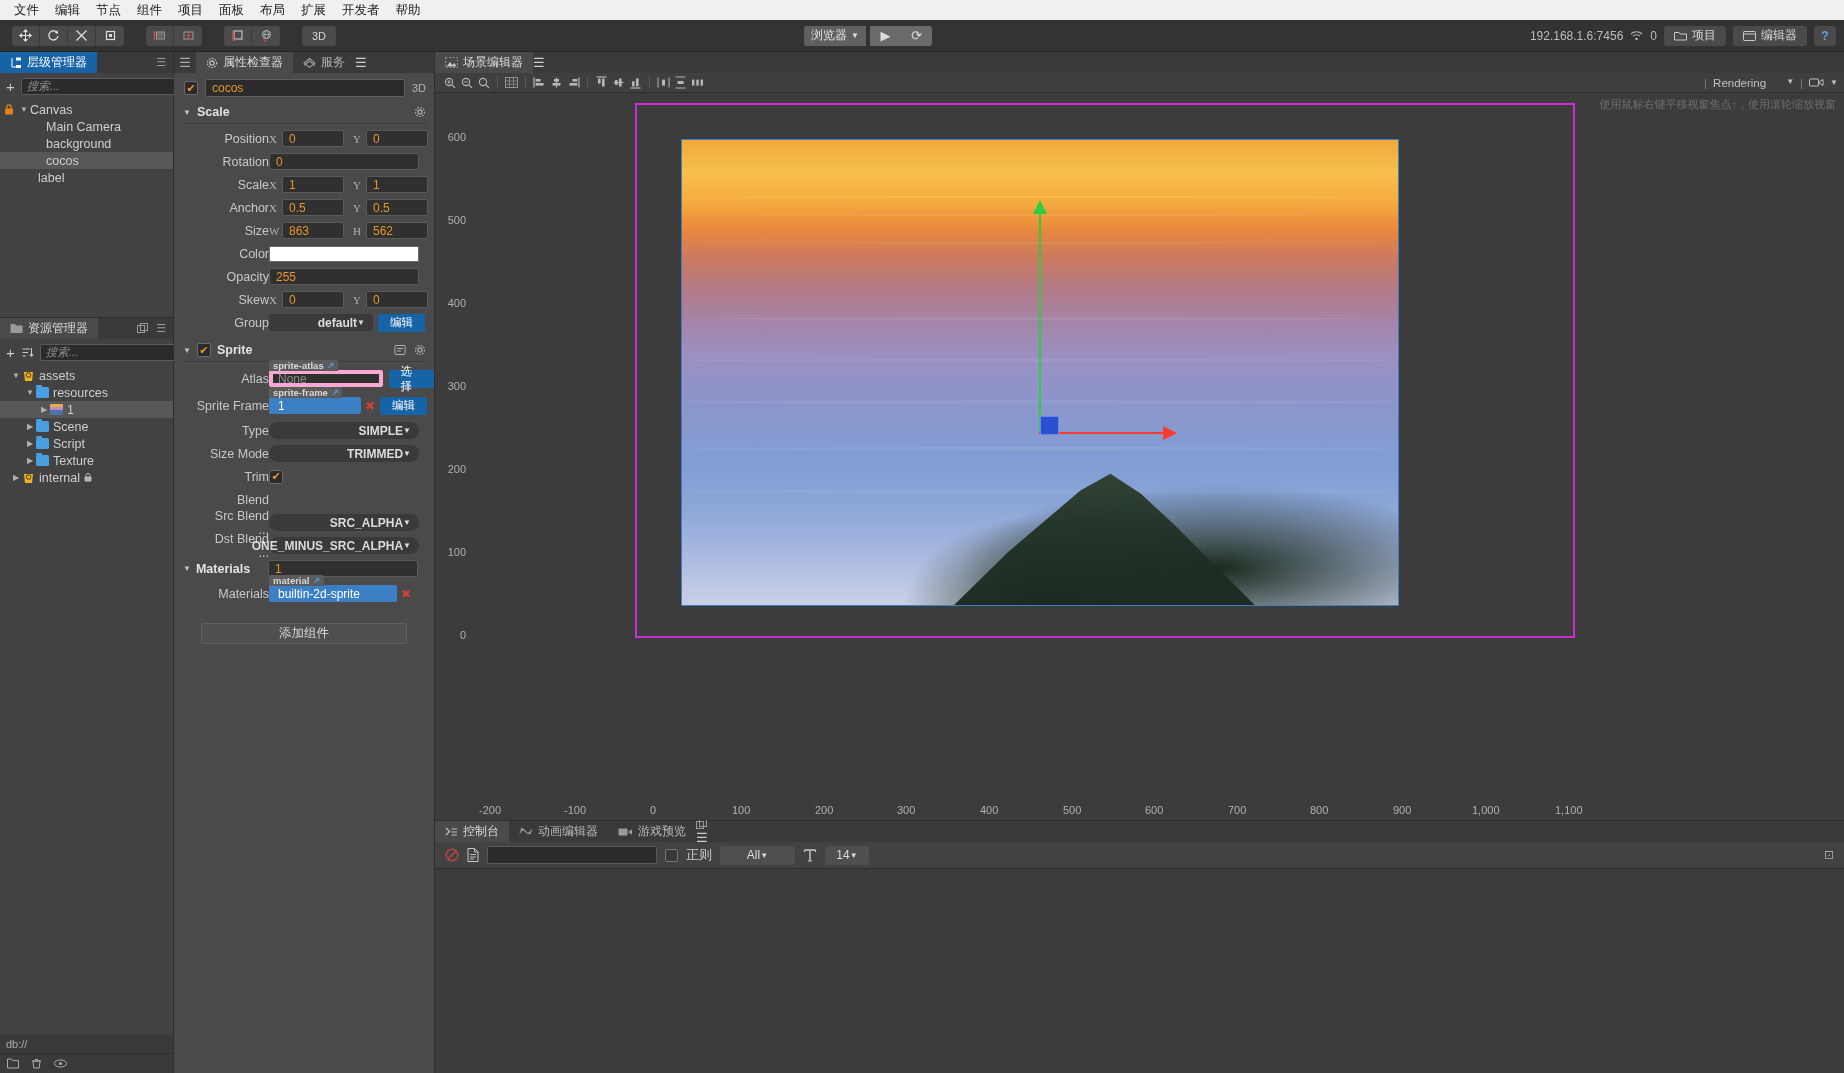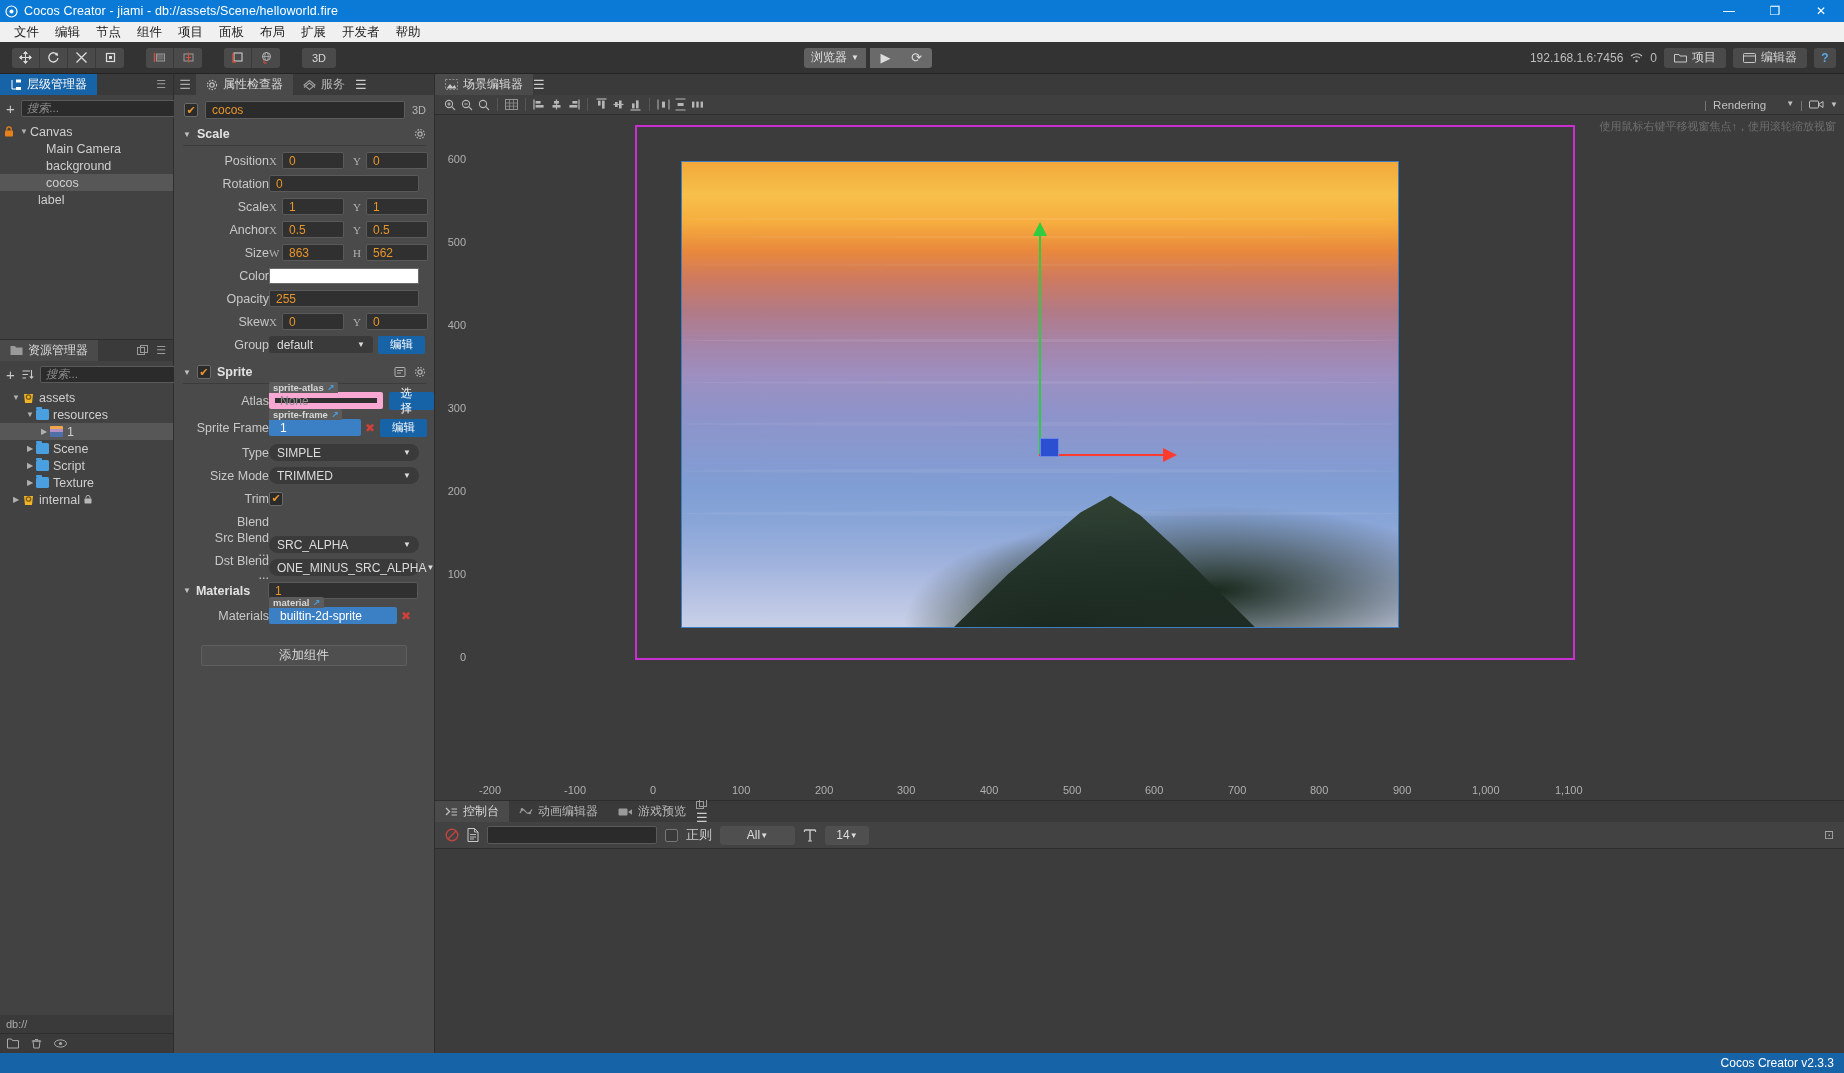--- a/index.html
+++ b/index.html
@@ -122,37 +122,37 @@
   .axis { width:13px; color:#b2b2b2; font-size:11px; font-family:"Liberation Serif",serif;}
   .nfield {
     background:#303030; border:1px solid #5a5a5a; border-radius:2px; height:17px;
     color:#e8962a; font-size:12px; padding:0 6px; display:flex; align-items:center;
   }
   .nfield.w62 { width:62px; }
   .nfield.w150 { width:150px; }
   .colorfield { width:150px; height:16px; background:#ffffff; border:1px solid #6a6a6a; }
   .selbox {
     width:150px; height:17px; background:#3a3a3a; border-radius:9px; color:#dcdcdc;
-    font-size:12px; padding:0 8px; display:flex; align-items:center; justify-content:space-between; cursor:pointer;
+    font-size:12px; padding:0 8px; display:flex; align-items:center; justify-content:flex-end; cursor:pointer;font-weight:bold;
   }
   .selbox.w104 { width:104px; border-radius:3px; }
   .selbox .cd { font-size:8px; }
   .btn-edit {
     height:18px; background:#1763a8; color:#fff; font-size:11.5px; padding:0 12px; border-radius:2px;
     display:flex; align-items:center; justify-content:center; cursor:pointer;
   }
   .assetslot { position:relative; width:122px; }
   .assetslot .tagrow {
     position:absolute; top:-10px; left:0; background:#5c5c5c; border-radius:2px 2px 0 0;
     font-size:9.5px; color:#d8d8d8; padding:0 4px; height:11px; display:flex; align-items:center; gap:3px;
     font-weight:bold;
   }
   .assetslot .tagrow .lnk { color:#4a9fe0; font-size:9px; }
   .assetslot .slotval {
-    height:17px; background:#303030; border:6px solid #f9a8d4; border-radius:0 2px 2px 2px;
+    height:17px; background:#303030; border:4px solid #f9a8d4; border-radius:0 2px 2px 2px;
     color:#8c8c8c; font-size:12px; padding:0 5px; display:flex; align-items:center;
   }
   .assetslot .slotval.filled { background:#3b7fc4; color:#ffffff; border-color:#3b7fc4;}
   .xbtn { color:#d0403a; font-size:12px; margin-left:4px; cursor:pointer; }
   .add-comp {
     width:206px; height:21px; margin:16px auto 0 auto; background:#4f4f4f; border:1px solid #5f5f5f;
     border-radius:2px; display:flex; align-items:center; justify-content:center; color:#dcdcdc; font-size:12.5px; cursor:pointer;
   }
 
   
@@ -222,34 +222,20 @@
   
   .statusbar { height:20px; flex:0 0 20px; background:#1763a8; display:flex; align-items:center;
                justify-content:flex-end; padding-right:10px; color:#ffffff; font-size:12px; }
   .svg-i { display:block; }
 </style>
 </head>
 <body>
 
 <div class="app">
 
-  <div class="titlebar">
-    <span class="tb-icon">
-      <svg class="svg-i" width="13" height="13" viewBox="0 0 13 13">
-          <circle cx="6.5" cy="6.5" r="5.5" fill="none" stroke="#ffffff" stroke-width="1.2"></circle>
-          <circle cx="6.5" cy="6.5" r="2" fill="#ffffff"></circle>
-        </svg>
-    </span>
-    <span class="tb-text">Cocos Creator - jiami - db://assets/Scene/helloworld.fire</span>
-    <div class="win-buttons">
-      <div class="win-btn">—</div>
-      <div class="win-btn">❐</div>
-      <div class="win-btn close">✕</div>
-    </div>
-  </div>
 
   <div class="menubar">
     <div class="mi">文件</div>
     <div class="mi">编辑</div>
     <div class="mi">节点</div>
     <div class="mi">组件</div>
     <div class="mi">项目</div>
     <div class="mi">面板</div>
     <div class="mi">布局</div>
     <div class="mi">扩展</div>
@@ -984,16 +970,13 @@
             <span>14</span>
             <span style="font-size:8px;">▼</span>
           </div>
           <span class="con-right">⊡</span>
         </div>
         <div class="con-body"></div>
       </div>
     </div>
   </div>
 
-  <div class="statusbar">
-    <span>Cocos Creator v2.3.3</span>
-  </div>
 </div>
 
 </body></html>

